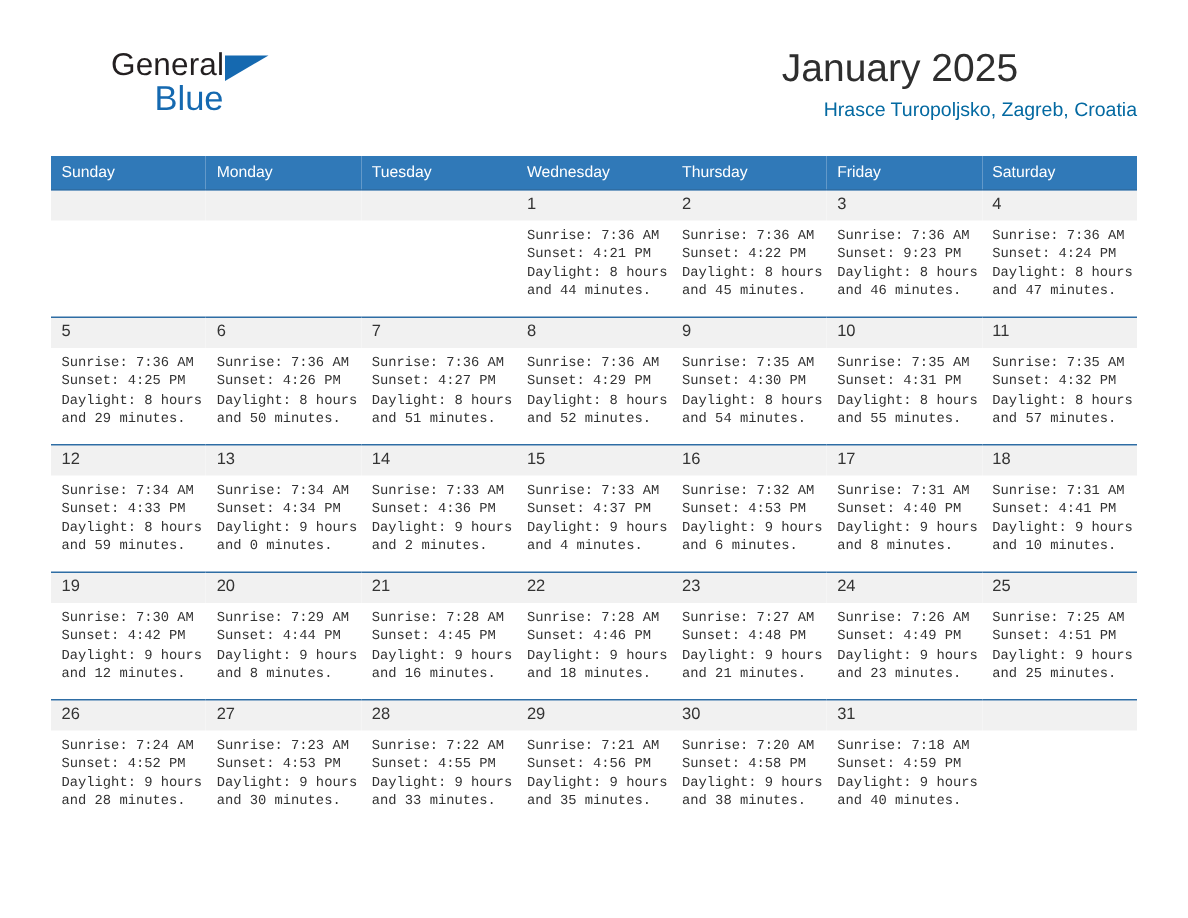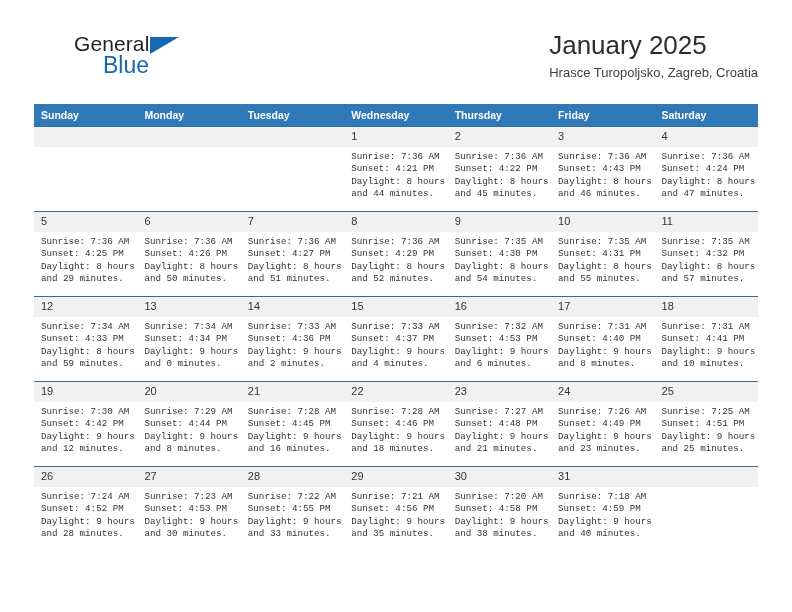--- a/index.html
+++ b/index.html
@@ -70,39 +70,40 @@
     text-align: left;
   }
   .cal-title {
     font-size: 26px;
     color: #2e2e2e;
     line-height: 34px;
     white-space: nowrap;
   }
   .cal-subtitle {
     font-size: 13px;
-    color: #404040;
+    color: #0369a1;
     line-height: 22px;
     white-space: nowrap;
+    margin-left: 28px;
   }
 
   
   .calendar {
     position: absolute;
     left: 34px;
     top: 104px;
     width: 724px;
     border-collapse: collapse;
     table-layout: fixed;
   }
   .calendar th {
     background: #3079b8;
     color: #ffffff;
     font-size: 10.5px;
-    font-weight: bold;
+    font-weight: normal;
     text-align: left;
     padding: 5px 0 5px 7px;
     height: 12px;
     border: none;
   }
   .calendar td {
     vertical-align: top;
     padding: 0;
     border-top: 1px solid #2e6da4;
     height: 84px;
@@ -189,21 +190,21 @@
               <div>Sunrise: 7:36 AM</div>
               <div>Sunset: 4:22 PM</div>
               <div>Daylight: 8 hours</div>
               <div>and 45 minutes.</div>
             </div>
           </td>
           <td>
             <span class="daynum">3</span>
             <div class="info">
               <div>Sunrise: 7:36 AM</div>
-              <div>Sunset: 4:43 PM</div>
+              <div>Sunset: 9:23 PM</div>
               <div>Daylight: 8 hours</div>
               <div>and 46 minutes.</div>
             </div>
           </td>
           <td>
             <span class="daynum">4</span>
             <div class="info">
               <div>Sunrise: 7:36 AM</div>
               <div>Sunset: 4:24 PM</div>
               <div>Daylight: 8 hours</div>

